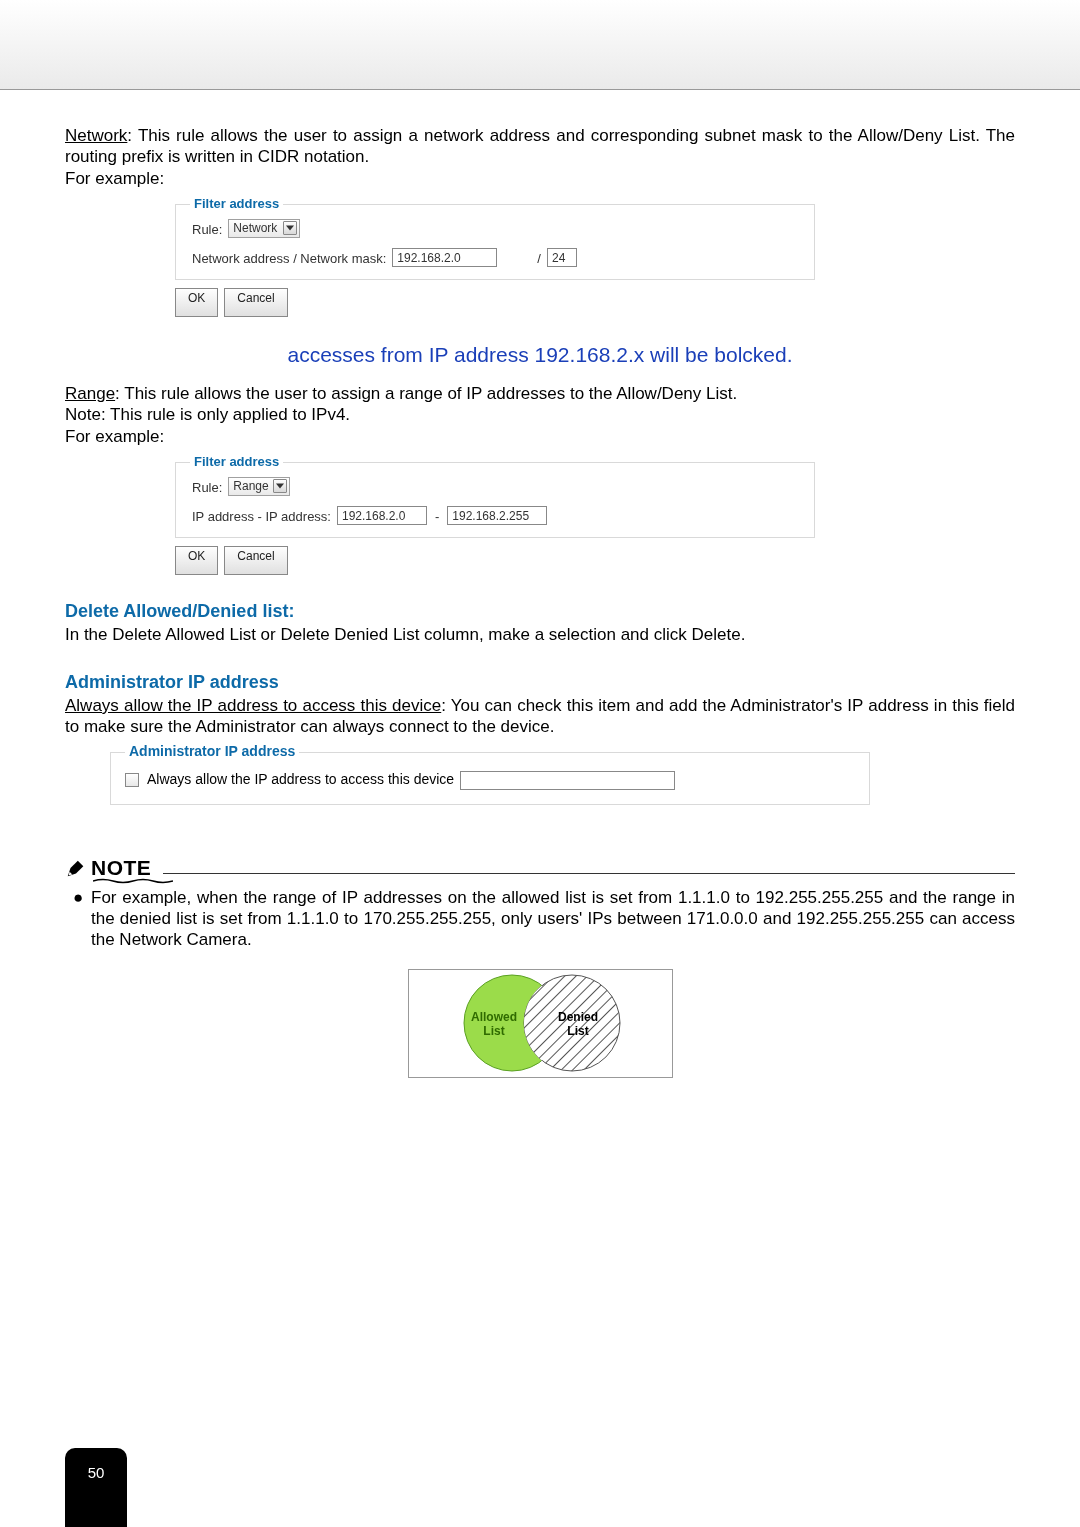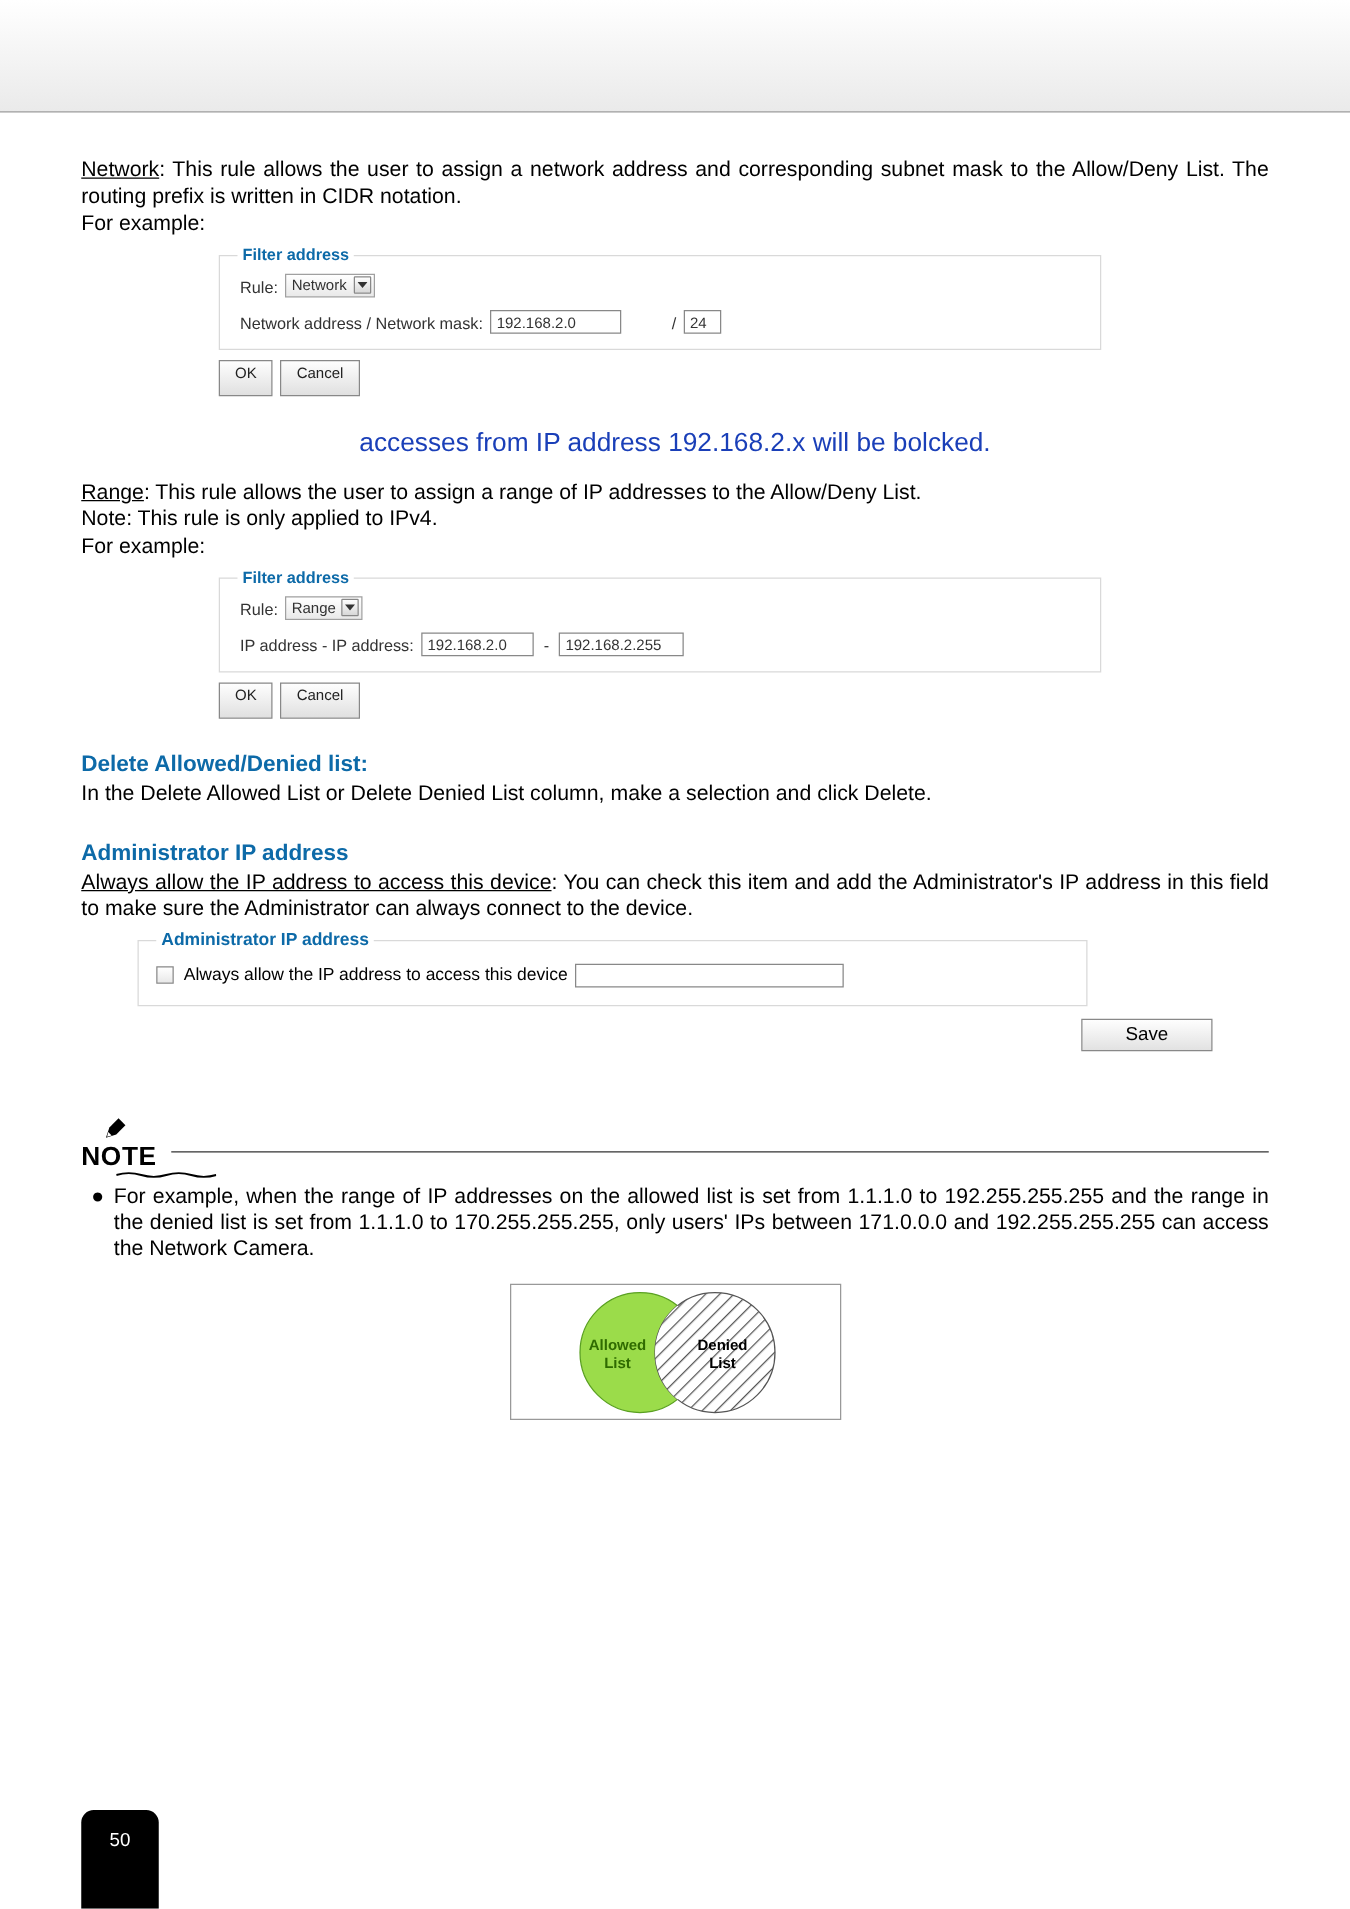--- a/index.html
+++ b/index.html
@@ -18,21 +18,21 @@
   }
   .content {
     padding: 35px 65px 0 65px;
     line-height: 1.25;
     text-align: justify;
   }
   .para { margin-bottom: 0; }
   u { text-decoration: underline; }
   .fieldset-img {
     margin: 15px 0 8px 110px;
-    width: 706px;
+    width: 640px;
     border: 1px solid #d9d9d9;
     padding: 0;
     position: relative;
     font-size: 13px;
     color: #333;
     background: #fff;
   }
   .fieldset-img .legend {
     position: absolute;
     top: -9px;
@@ -140,21 +140,20 @@
     align-items: center;
   }
   .note-icon-label {
     display: inline-flex;
     align-items: center;
     font-weight: bold;
     font-size: 21px;
     letter-spacing: 0.5px;
     padding-right: 8px;
     position: relative;
-    flex-direction: column;
   }
   .note-icon-label svg { vertical-align: middle; margin-right: 4px; }
   .note-underline {
     position: absolute;
     left: 28px;
     bottom: -3px;
     width: 80px;
     height: 6px;
   }
   .note-hr {
@@ -281,23 +280,20 @@
     <u>Always allow the IP address to access this device</u><span>: You can check this item and add the Administrator's IP address in this field to make sure the Administrator can always connect to the device.</span>
   </p>
 
   <div class="admin-fieldset">
     <div class="legend">Administrator IP address</div>
     <div style="display:flex;align-items:center">
       <span class="fcheck"></span>
       <span>Always allow the IP address to access this device</span>
       <span class="ftext" style="width:215px;margin-left:6px"></span>
     </div>
-  </div>
-  <div class="save-row">
-    <span class="save-btn">Save</span>
   </div>
 
   <div class="note-block">
     <div class="note-header">
       <span class="note-icon-label">
         <svg width="22" height="22" viewBox="0 0 24 24">
           <path d="M3 21 L6 12 L14 4 L20 10 L12 18 L3 21 Z" fill="#000"></path>
           <path d="M4 20 L8 19 L5 16 Z" fill="#fff"></path>
         </svg>
         <span>NOTE</span>

